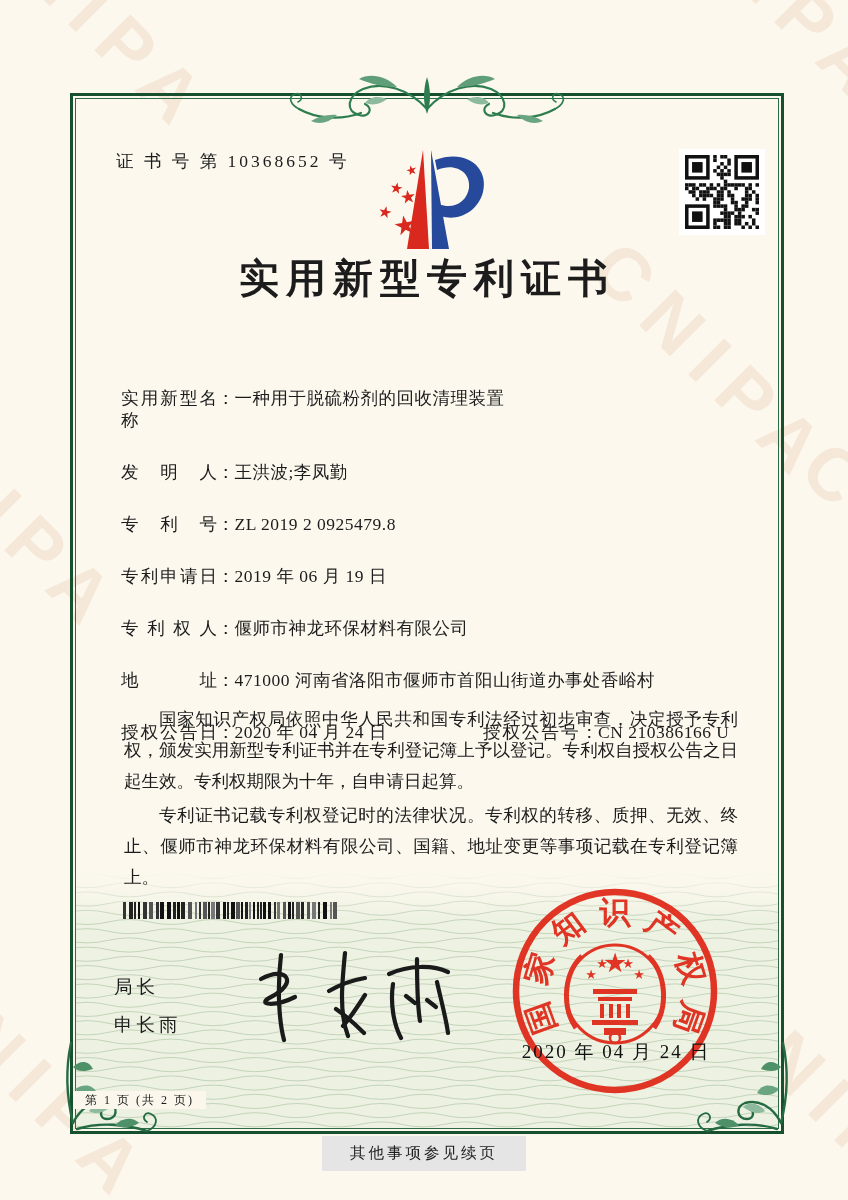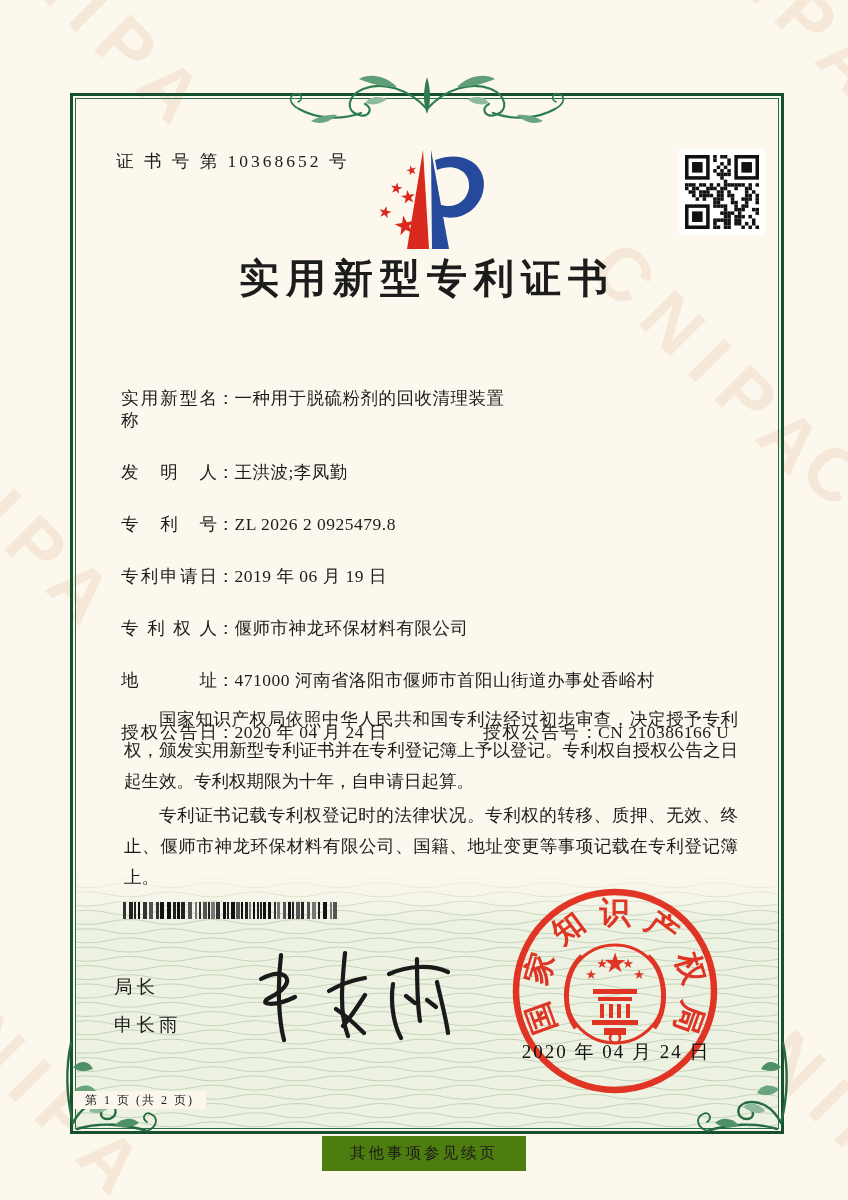--- a/index.html
+++ b/index.html
@@ -51,21 +51,21 @@
   .seal{position:absolute;left:427px;top:780px;width:230px;height:230px;}
   .seal-date{position:absolute;left:438px;top:943px;width:210px;text-align:center;
     font-size:19px;letter-spacing:2px;color:#111;z-index:3;}
   .signoff{position:absolute;left:41px;top:878px;font-size:18.5px;letter-spacing:4px;}
   .signoff div{margin-bottom:13px;}
   .signature{position:absolute;left:168px;top:845px;}
   .page-no{position:absolute;left:0;right:0;top:996px;text-align:left;font-size:12px;}
   .page-no span{background:#fbf7ec;padding:2px 12px;letter-spacing:2px;}
   .footer-note{
     position:absolute;left:50%;transform:translateX(-50%);top:1136px;z-index:2;
-    background:#4d7c0f;padding:7px 28px;font-size:15.5px;letter-spacing:3px;
+    background:#e5e5e5;padding:7px 28px;font-size:15.5px;letter-spacing:3px;
   }
 </style>
 </head>
 <body>
 
 <div class="wm" style="left:-60px;top:-30px;">CNIPA</div>
 <div class="wm" style="left:620px;top:-58px;">CNIPA</div>
 <div class="wm" style="left:560px;top:320px;">CNIPA</div>
 <div class="wm" style="left:-150px;top:470px;">CNIPA</div>
 <div class="wm" style="left:770px;top:520px;">CNIPA</div>
@@ -315,21 +315,21 @@
         <span class="fvalue">一种用于脱硫粉剂的回收清理装置</span>
       </div>
       <div class="frow">
         <span class="flabel">发明人</span>
           <span class="fcolon">：</span>
         <span class="fvalue">王洪波;李凤勤</span>
       </div>
       <div class="frow">
         <span class="flabel">专利号</span>
           <span class="fcolon">：</span>
-        <span class="fvalue">ZL 2026 2 0925479.8</span>
+        <span class="fvalue">ZL 2019 2 0925479.8</span>
       </div>
       <div class="frow">
         <span class="flabel">专利申请日</span>
           <span class="fcolon">：</span>
         <span class="fvalue">2019 年 06 月 19 日</span>
       </div>
       <div class="frow">
         <span class="flabel">专利权人</span>
           <span class="fcolon">：</span>
         <span class="fvalue">偃师市神龙环保材料有限公司</span>

